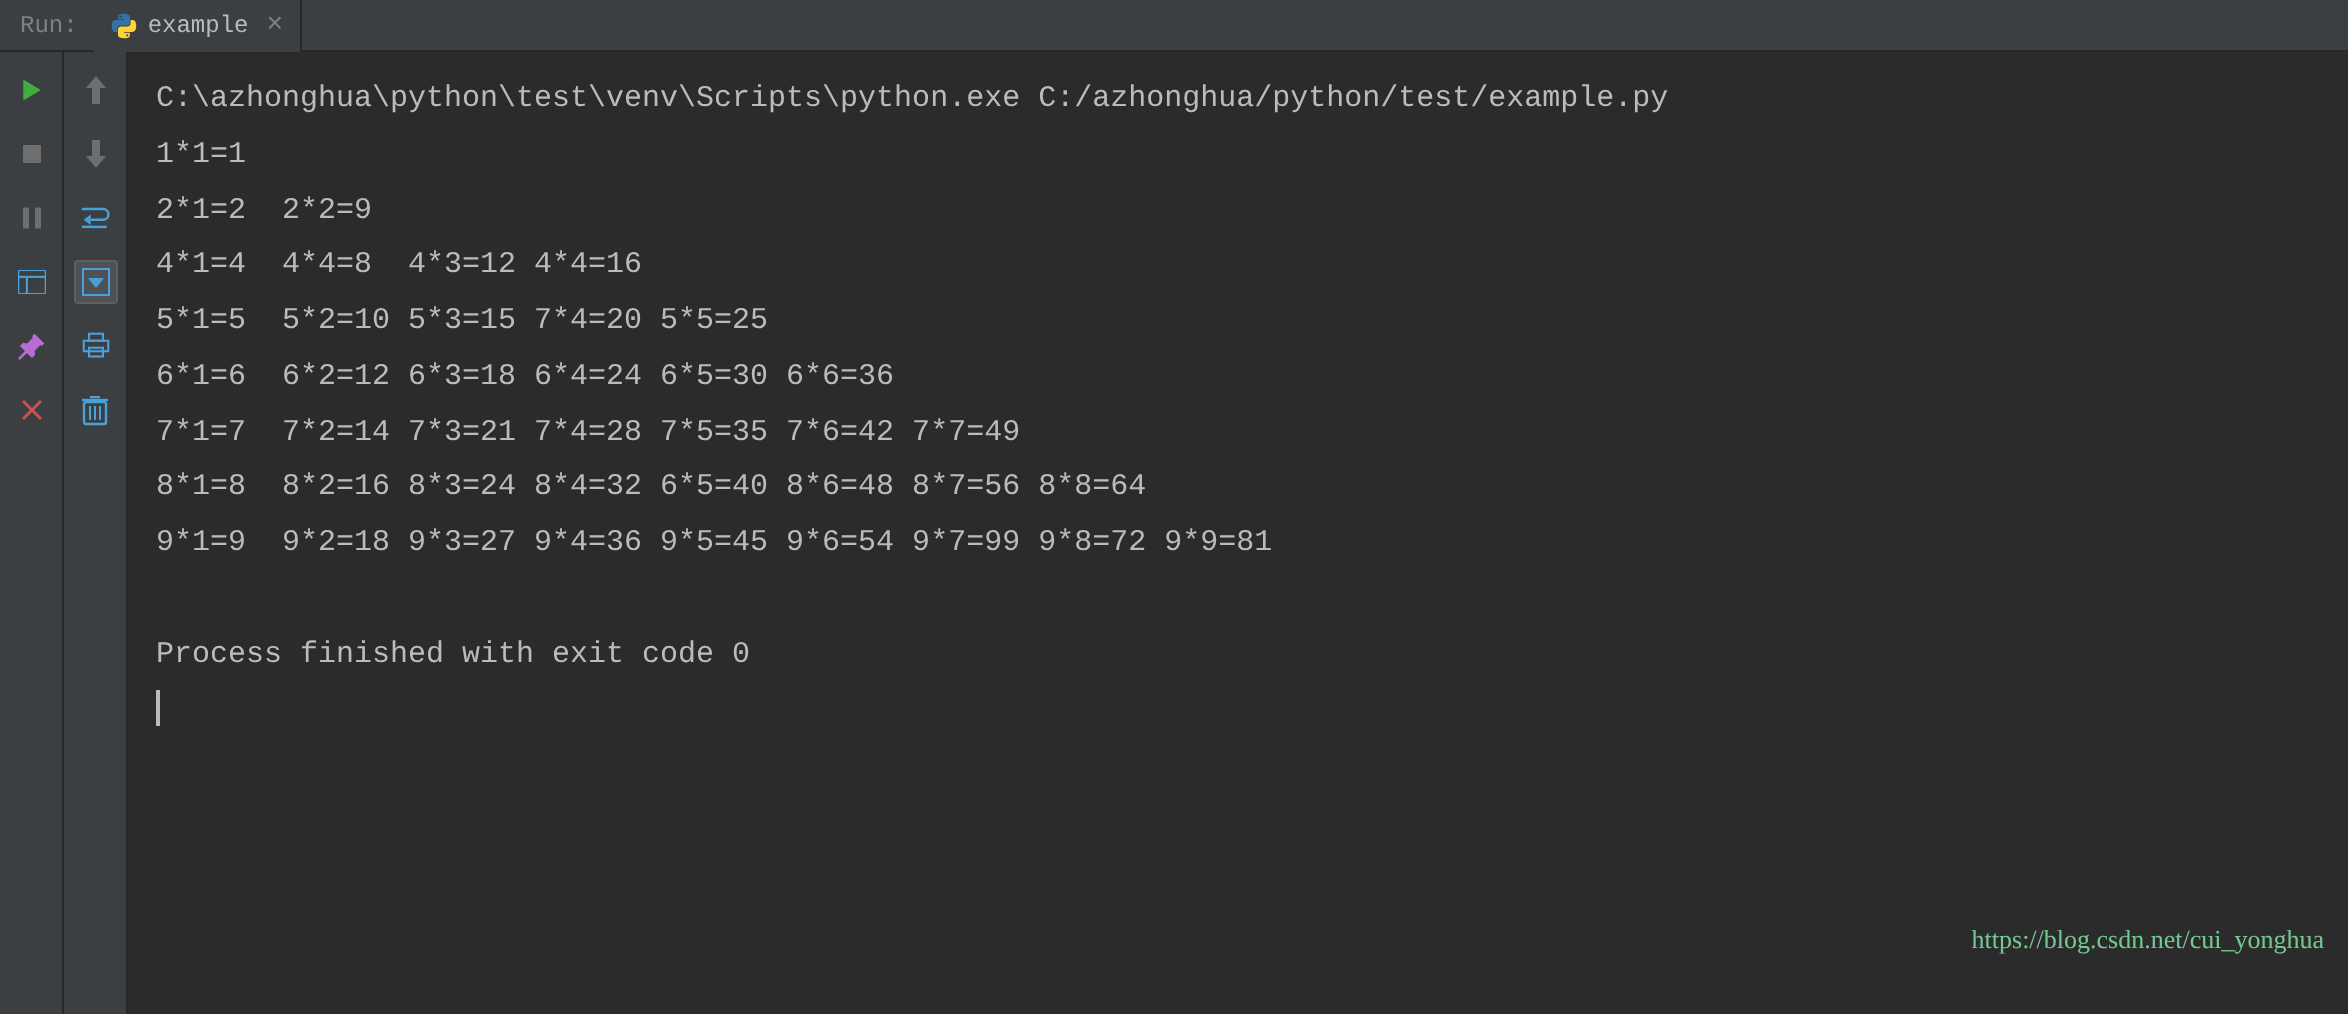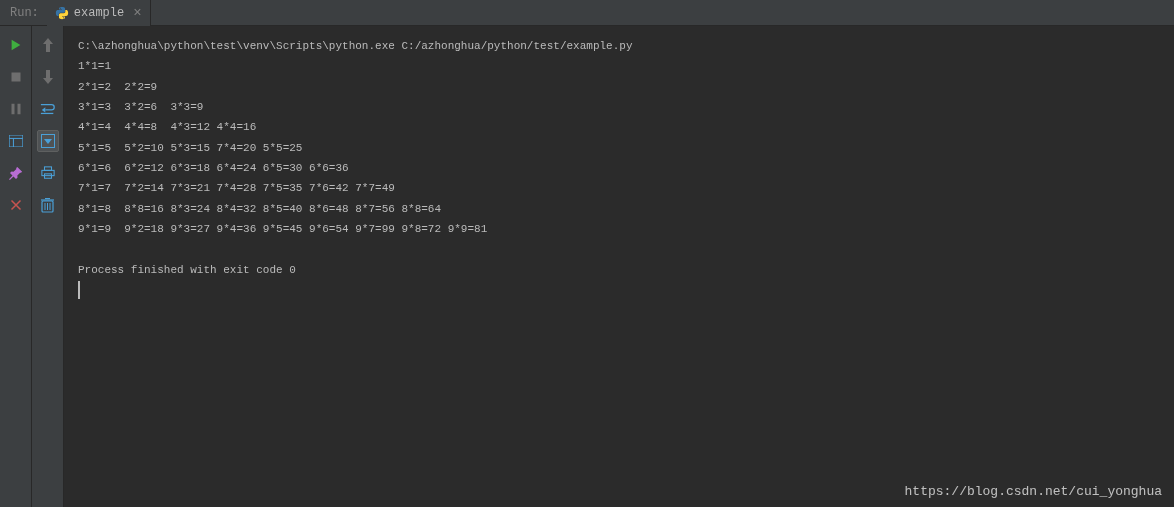--- a/index.html
+++ b/index.html
@@ -81,32 +81,32 @@
   border-radius: 2px;
 }
 .icon-btn.selected {
   background: #4f5254;
   border: 1px solid #5e6060;
 }
 .console {
   flex: 1;
   background: #2b2b2b;
   padding: 10px 14px;
-  font-size: 11px;
+  font-size: 15px;
   line-height: 1.85;
   color: #bbbbbb;
   overflow: auto;
 }
 .console .line { white-space: pre; }
 .watermark {
   position: absolute;
   right: 12px;
-  bottom: 8px;
-  color: #e5e5e5;
-  font-family: Liberation Mono, monospace;
+  bottom: 29px;
+  color: #86efac;
+  font-family: Liberation Serif, serif;
   font-size: 13px;
   opacity: .8;
 }
 .caret-line {
   width: 2px;
   height: 18px;
   background: #bbbbbb;
   display: inline-block;
   vertical-align: middle;
 }
@@ -207,26 +207,25 @@
         <line x1="9" y1="5" x2="9" y2="12" stroke="#4aa0d8" stroke-width="1"></line>
       </svg>
     </div>
   </div>
 
   <div class="console">
     <div class="line">C:\azhonghua\python\test\venv\Scripts\python.exe C:/azhonghua/python/test/example.py</div>
     <div id="out-lines">
         <div class="line">1*1=1</div>
         <div class="line">2*1=2  2*2=9</div>
-        <div class="line">3*1=3  3*2=6  3*3=9</div>
         <div class="line">4*1=4  4*4=8  4*3=12 4*4=16</div>
         <div class="line">5*1=5  5*2=10 5*3=15 7*4=20 5*5=25</div>
         <div class="line">6*1=6  6*2=12 6*3=18 6*4=24 6*5=30 6*6=36</div>
         <div class="line">7*1=7  7*2=14 7*3=21 7*4=28 7*5=35 7*6=42 7*7=49</div>
-        <div class="line">8*1=8  8*8=16 8*3=24 8*4=32 8*5=40 8*6=48 8*7=56 8*8=64</div>
+        <div class="line">8*1=8  8*2=16 8*3=24 8*4=32 6*5=40 8*6=48 8*7=56 8*8=64</div>
         <div class="line">9*1=9  9*2=18 9*3=27 9*4=36 9*5=45 9*6=54 9*7=99 9*8=72 9*9=81</div>
       </div>
     <div class="line">&nbsp;</div>
     <div class="line">Process finished with exit code 0</div>
     <div class="line"><span class="caret-line"></span></div>
   </div>
 
 </div>
 
 <div class="watermark">https://blog.csdn.net/cui_yonghua</div>

